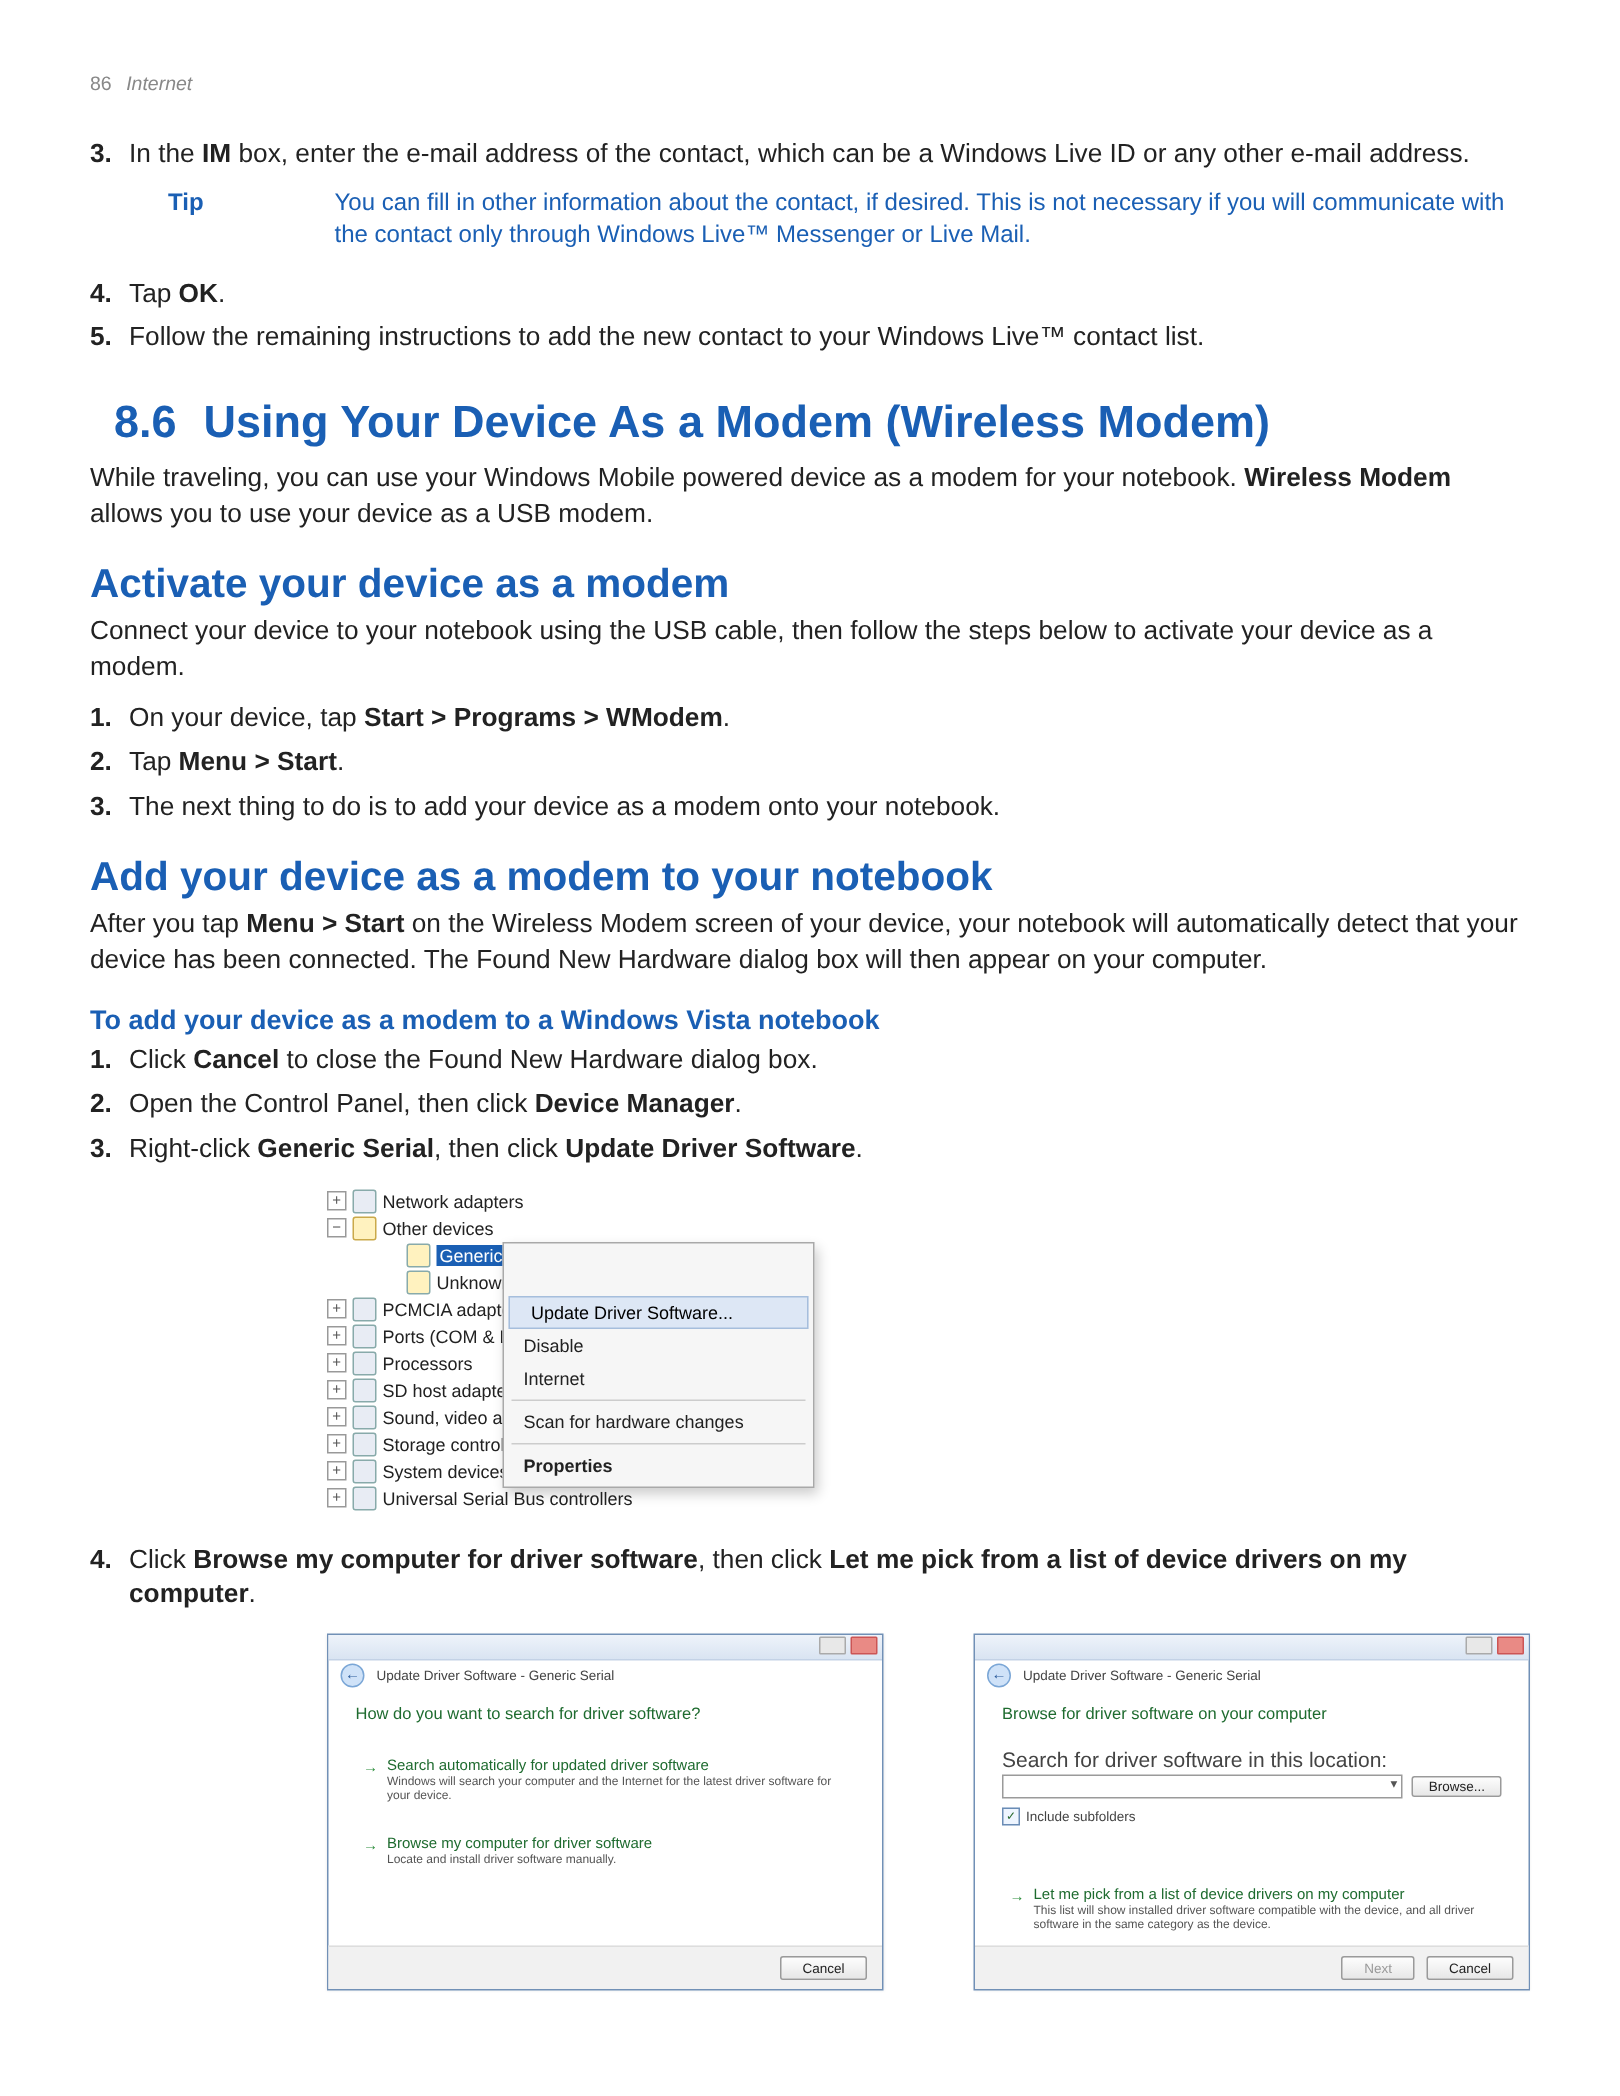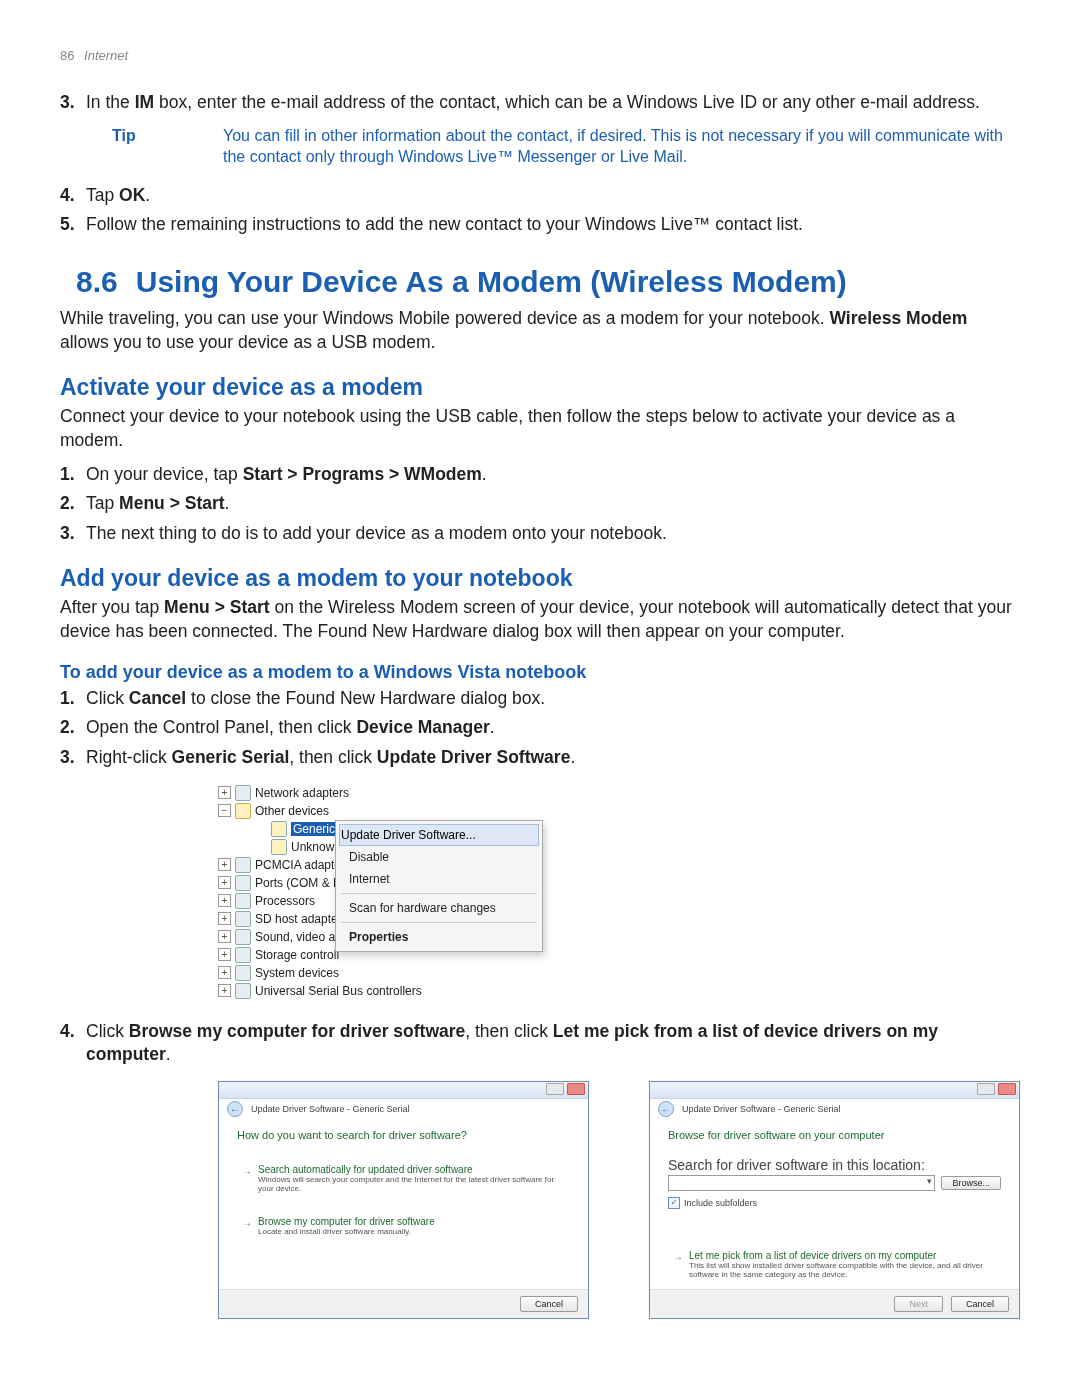--- a/index.html
+++ b/index.html
@@ -74,21 +74,21 @@
   h1.sechead .num {
     font-size: 30px;
     margin-right: 18px;
   }
   h1.sechead .title {
     font-size: 30px;
   }
 
   h2.sub {
     color: #1a5fb4;
-    font-size: 23px;
+    font-size: 27px;
     font-weight: 700;
     margin: 20px 0 4px 0;
   }
   h3.subsub {
     color: #1a5fb4;
     font-size: 18px;
     font-weight: 700;
     margin: 18px 0 4px 0;
   }
 
@@ -158,21 +158,22 @@
     padding: 3px;
     font-size: 12px;
   }
   .context-menu .mi {
     padding: 4px 10px;
   }
   .context-menu .mi.sel {
     background: #dde7f5;
     color: #000;
     border: 1px solid #a6bedc;
-    padding: 3px 1px;
+    padding: 3px 14px;
+    margin-top: 32px;
   }
   .context-menu hr {
     border: none;
     border-top: 1px solid #ccc;
     margin: 3px 2px;
   }
   .context-menu .mi.bold { font-weight: bold; }
 
   
   .dialog-row {

